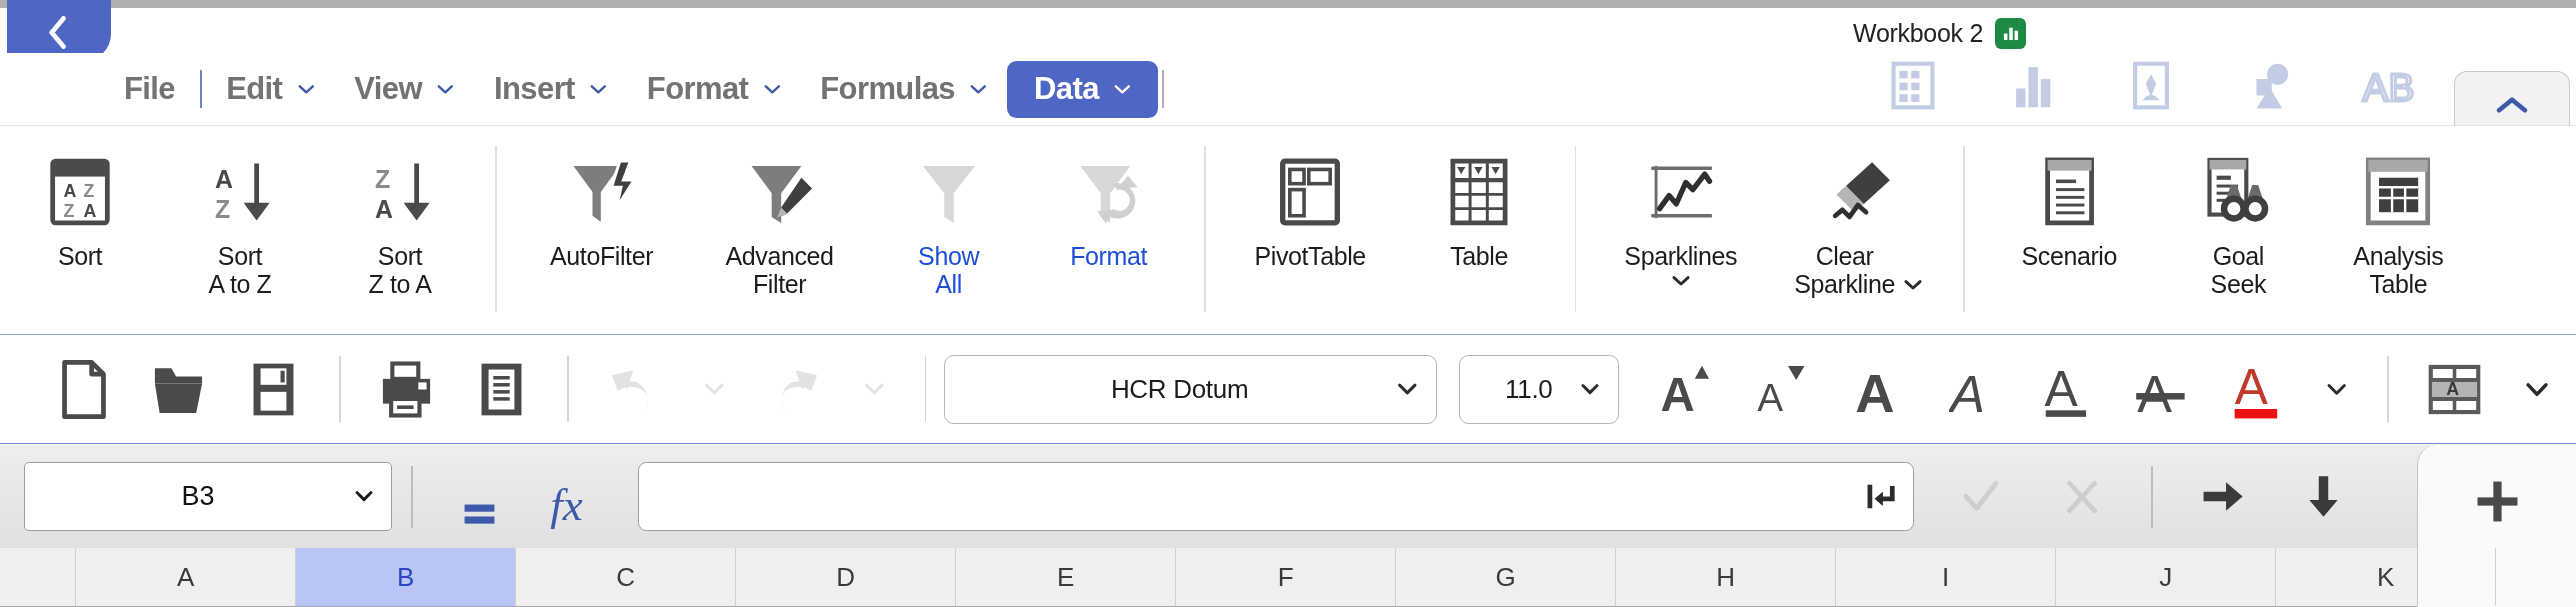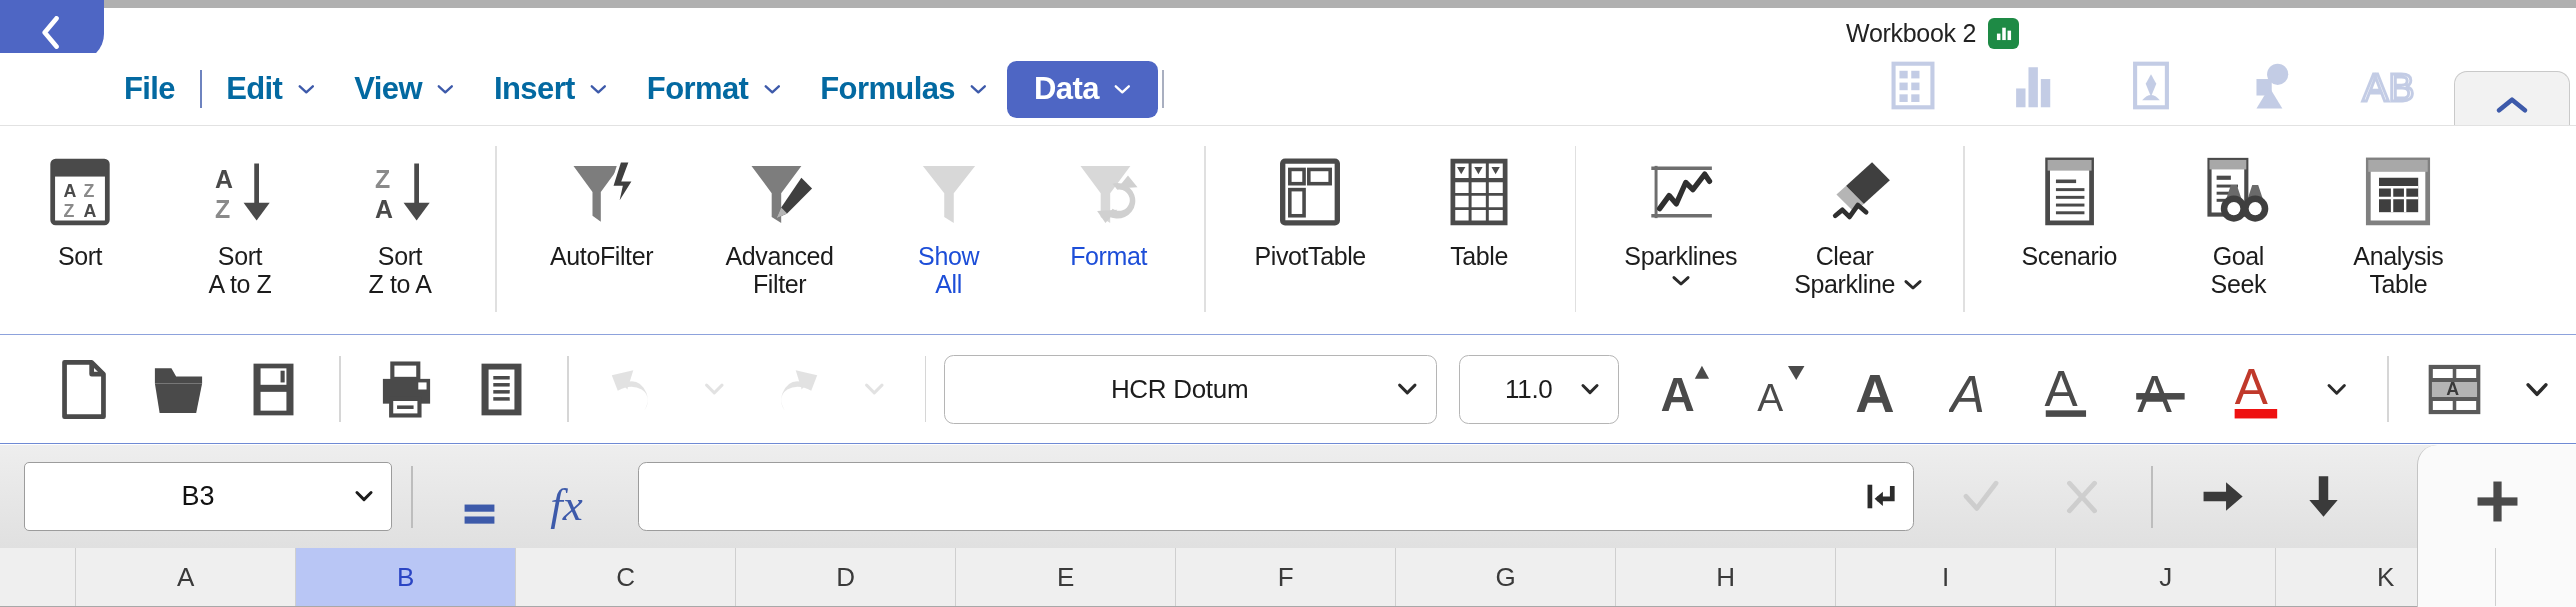--- a/index.html
+++ b/index.html
@@ -12,21 +12,21 @@
 
   
   .status-strip {
     position: absolute; top: 0; left: 0;
     width: 2576px; height: 8.3px;
     background: #b0b0b0;
   }
 
   
   .titlebar {
-    position: absolute; top: 8.3px; left: 0;
+    position: absolute; top: 8.3px; left: 7px;
     width: 2044px; height: 45px;
     background: #ffffff;
   }
   .back-tab {
     position: absolute; left: 0; top: -8.3px;
     width: 104px; height: 61px;
     background: #4e66c4;
     border-bottom-right-radius: 27px;
     display: flex; align-items: center; justify-content: center;
   }
@@ -54,21 +54,21 @@
     width: 2576px; height: 72px;
     background: #ffffff;
     display: flex; align-items: center;
     padding-left: 104px;
   }
   .menu-item {
     display: flex; align-items: center; gap: 15.4px;
     padding: 0 20px; height: 51px;
   }
   .menu-label {
-    font-size: 31px; font-weight: bold; color: #0369a1;
+    font-size: 31px; font-weight: bold; color: #737373;
     white-space: nowrap; letter-spacing: -0.6px;
   }
   .menu-item.active {
     background: #4e66c4; border-radius: 9.5px; padding: 0 27px;
     height: 57px;
   }
   .menu-item.active .menu-label { color: #ffffff; }
   .menu-chev { width: 16.6px; height: 10.7px; flex: none; }
   .menu-div {
     width: 1.8px; height: 38px; background: #3d5aaa; opacity: .75;

